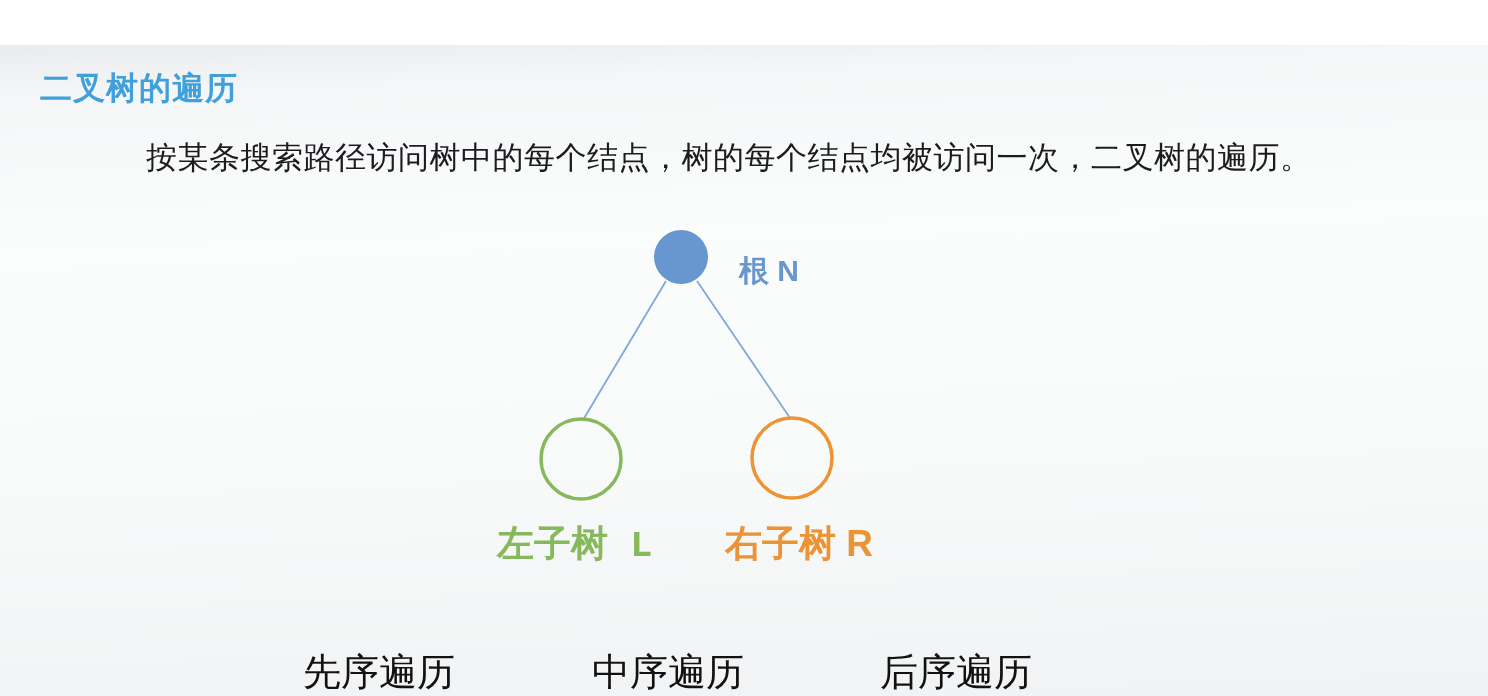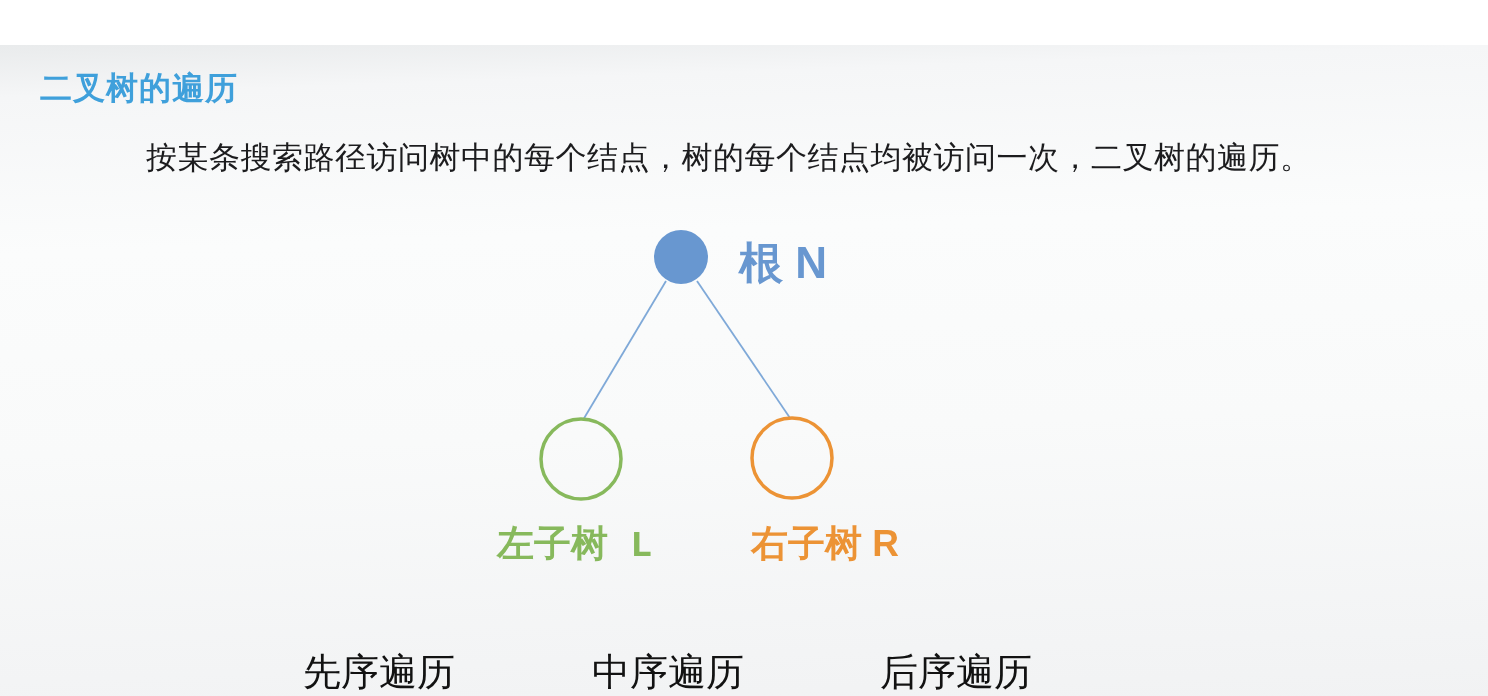--- a/index.html
+++ b/index.html
@@ -69,33 +69,33 @@
     stroke-width: 3.5;
   }
   .node-label {
     position: absolute;
     margin: 0;
     font-weight: 700;
     white-space: nowrap;
   }
   .root-label {
     left: 739px;
-    top: 189px;
-    font-size: 44px;
+    top: 206px;
+    font-size: 30px;
     color: var(--node-root, #6897d0);
   }
   .left-label {
     left: 497px;
     top: 474px;
     font-size: 37px;
     color: var(--node-left, #87b95c);
     font-family: Liberation Mono, monospace;
   }
   .right-label {
-    left: 751px;
+    left: 725px;
     top: 474px;
     font-size: 37px;
     color: var(--node-right, #ec9335);
   }
   .traversal {
     position: absolute;
     top: 602px;
     margin: 0;
     font-size: 38px;
     font-weight: 400;

